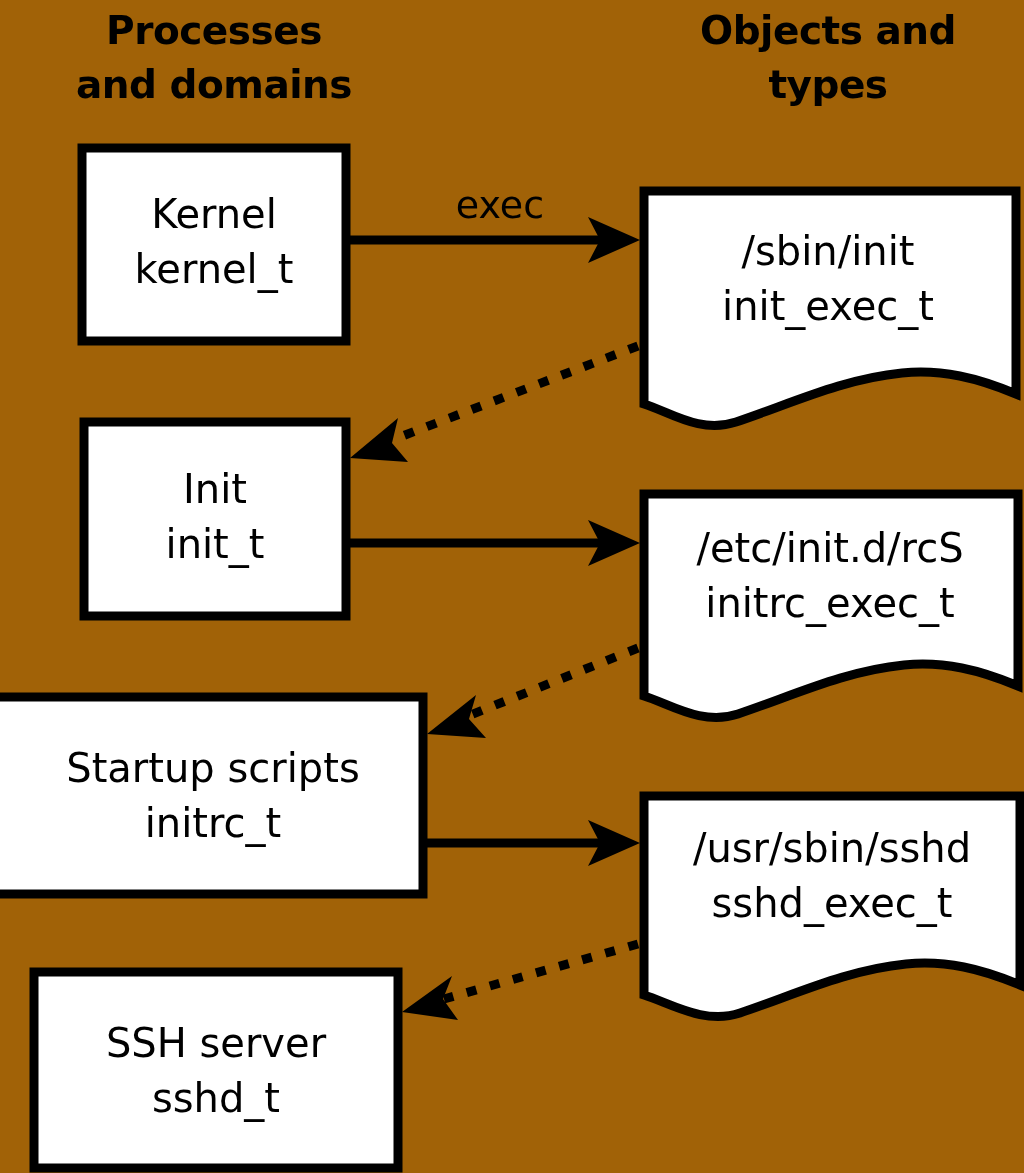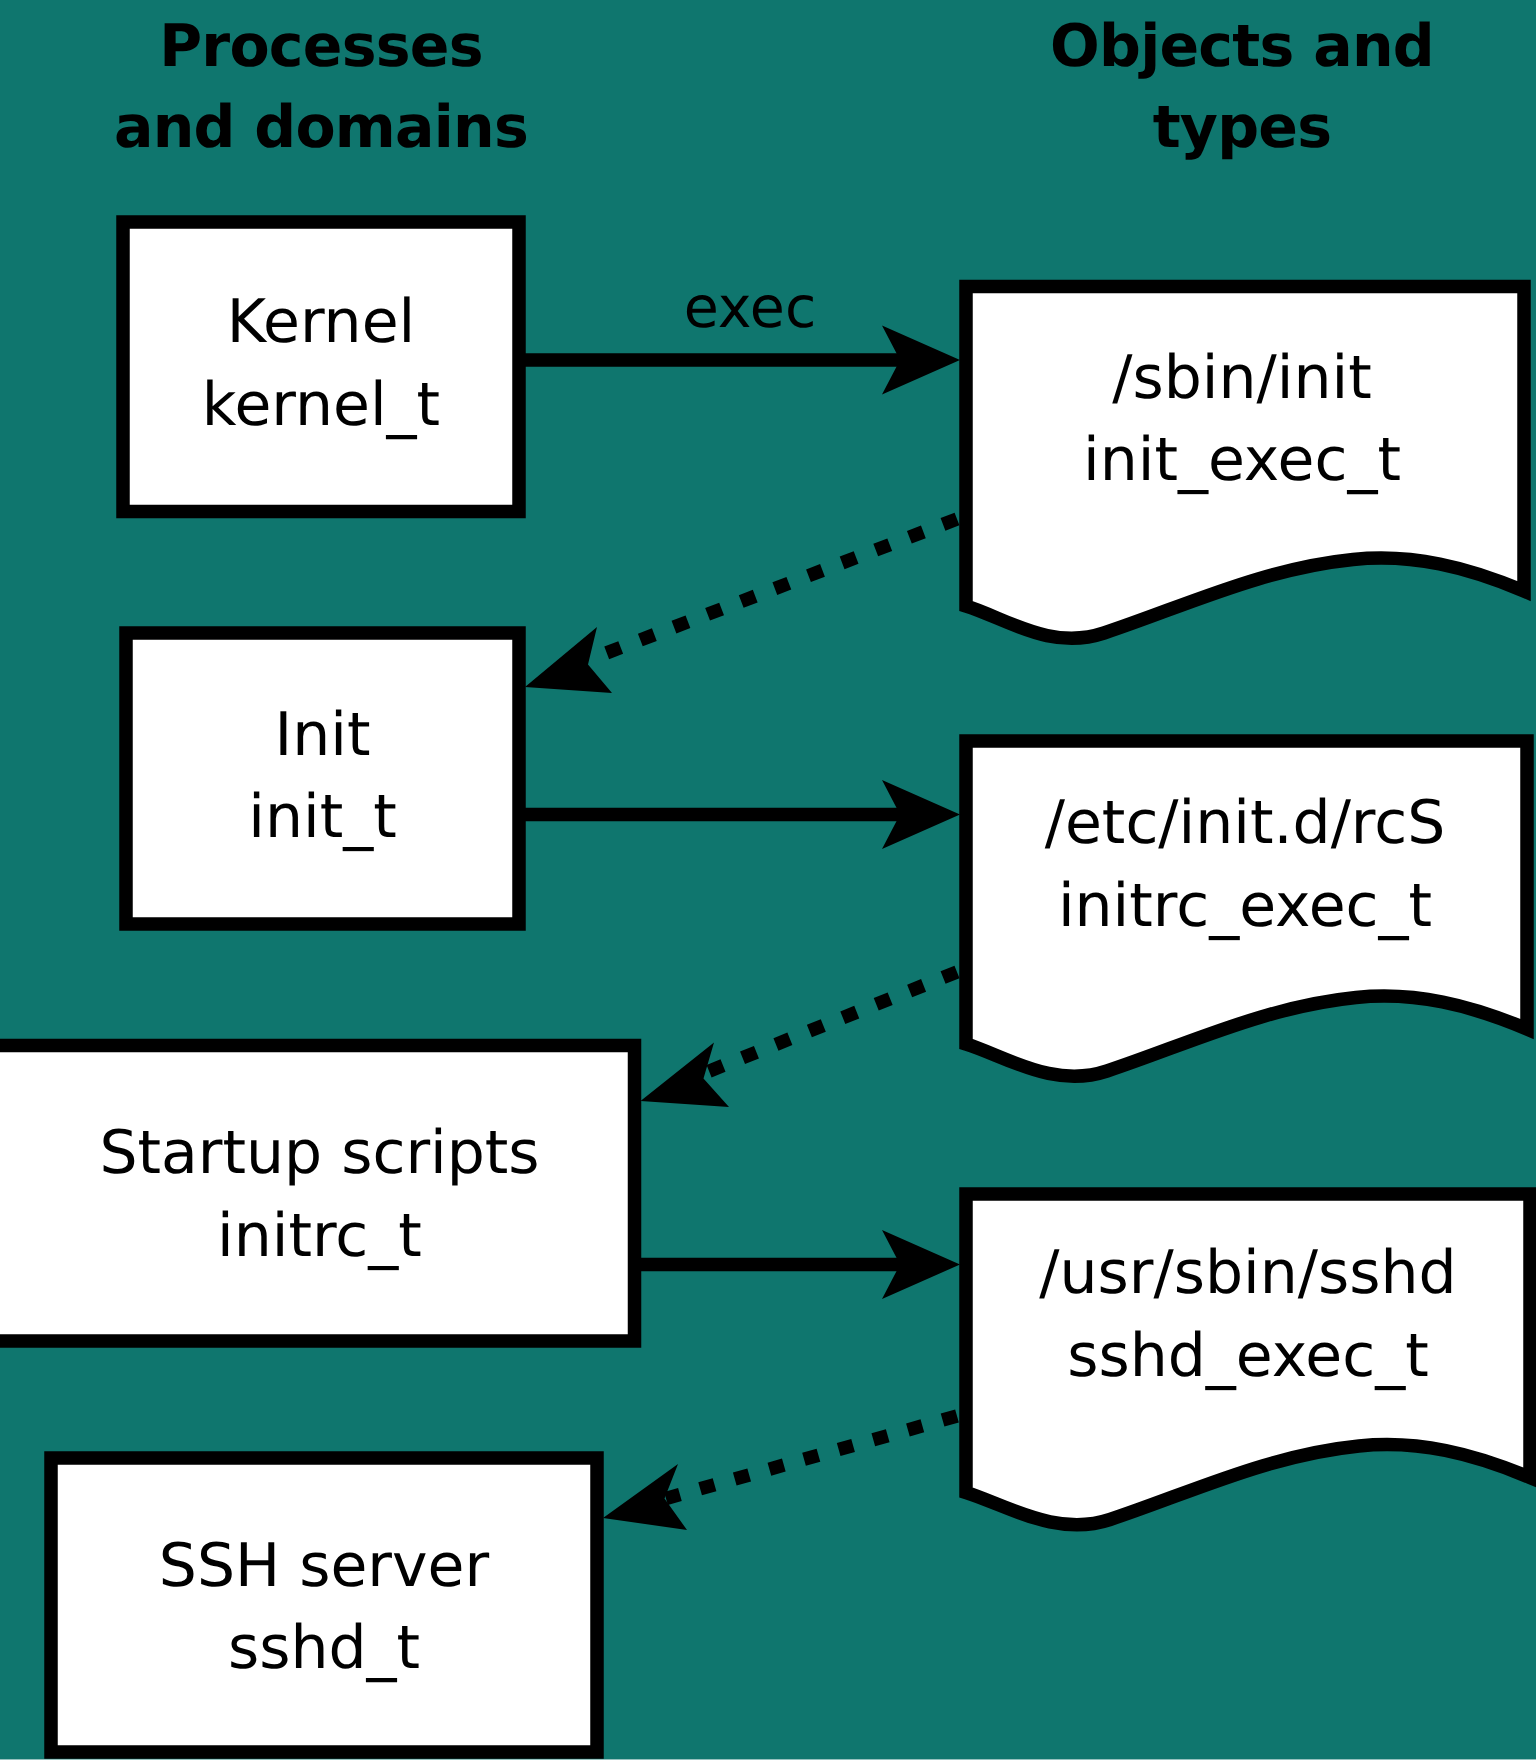--- a/index.html
+++ b/index.html
@@ -7,21 +7,21 @@
     padding: 0;
     background: #ffffff;
   }
   body {
     font-family: "DejaVu Sans", sans-serif;
   }
   #diagram-root {
     position: relative;
     width: 1024px;
     height: 1173px;
-    background: #0f766e;
+    background: #a16207;
     overflow: hidden;
   }
   svg.diagram-canvas {
     display: block;
     width: 1024px;
     height: 1173px;
   }
   .column-header {
     font-family: "DejaVu Sans", sans-serif;
     font-weight: bold;

